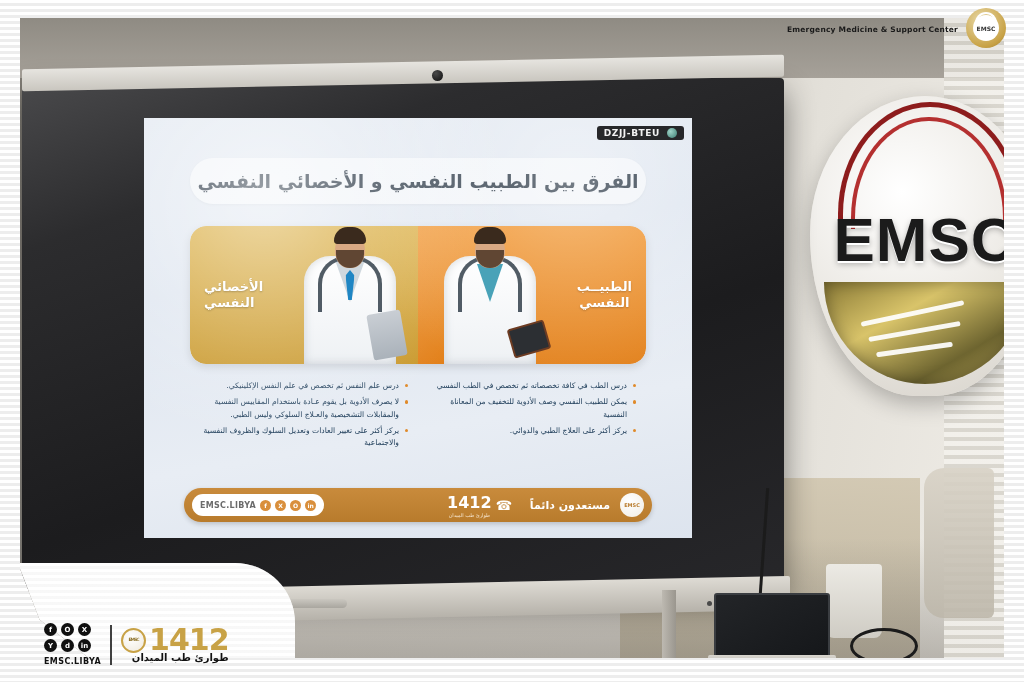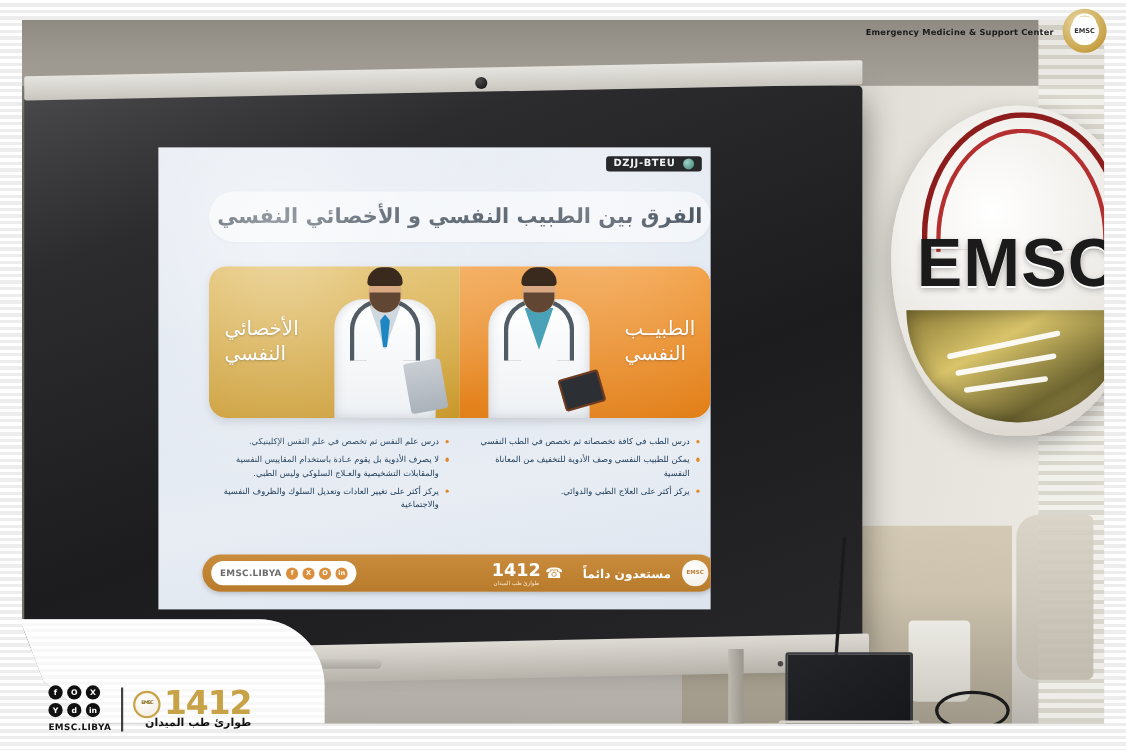--- a/index.html
+++ b/index.html
@@ -132,21 +132,21 @@
     background:linear-gradient(180deg,#cac7c0,#a9a69f);
   }
   .mon-stand-leg{
     position:absolute;left:120px;top:512px;width:14px;height:110px;
     background:linear-gradient(90deg,#bdb9b1,#9a968e);z-index:4;
   }
   .mon-stand-leg.r{left:640px;}
 
   
   .slide{
-    position:absolute;left:122px;top:56px;width:502px;height:420px;
+    position:absolute;left:122px;top:40px;width:548px;height:420px;
     background:linear-gradient(170deg,#e4eaf2 0%,#dfe6f0 35%,#e8edf4 70%,#dde4ee 100%);
     overflow:hidden;
   }
   .slide::after{
     content:"";position:absolute;inset:0;
     background:radial-gradient(circle at 22% 18%,rgba(255,255,255,.55),rgba(255,255,255,0) 45%),
                radial-gradient(circle at 78% 12%,rgba(255,255,255,.4),rgba(255,255,255,0) 40%);
     pointer-events:none;
   }
   .share-code{
@@ -172,25 +172,25 @@
   .cards{
     position:absolute;left:46px;top:108px;width:456px;height:138px;
     display:flex;border-radius:16px;overflow:hidden;
     box-shadow:0 3px 8px rgba(0,0,0,.13);
   }
   .card{position:relative;flex:1;overflow:hidden;}
   .card.left{background:linear-gradient(180deg,#d9ab3b,#c9982b);border-radius:16px 0 0 16px;}
   .card.right{background:linear-gradient(180deg,#f09128,#e2801a);border-radius:0 16px 16px 0;}
   .card-label{
     position:absolute;top:50%;transform:translateY(-50%);
-    color:#ffffff;font-size:18px;font-weight:normal;line-height:1.25;direction:rtl;
+    color:#ffffff;font-size:13px;font-weight:bold;line-height:1.25;direction:rtl;
     text-shadow:0 1px 2px rgba(0,0,0,.22);z-index:4;
   }
   .card.left  .card-label{left:14px;text-align:left;}
-  .card.right .card-label{right:14px;text-align:left;}
+  .card.right .card-label{right:14px;text-align:center;}
 
   
   .doc{position:absolute;bottom:0;z-index:3;}
   .doc.left{right:18px;}
   .doc.right{left:22px;}
   .doc .head{
     position:absolute;bottom:96px;left:50%;transform:translateX(-50%);
     width:30px;height:36px;border-radius:50% 50% 46% 46%;
     background:#d9a983;
   }

